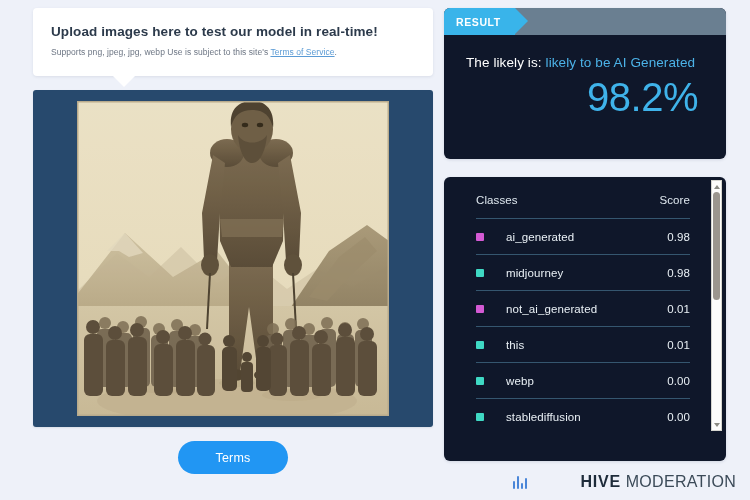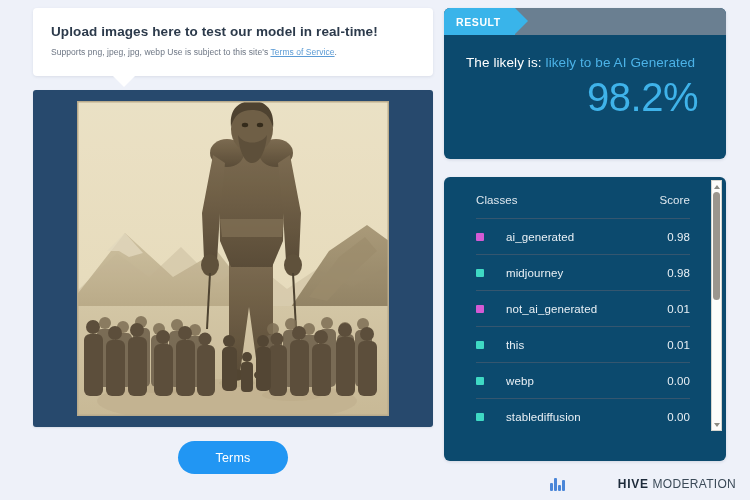--- a/index.html
+++ b/index.html
@@ -95,21 +95,21 @@
     letter-spacing: 0.2px;
   }
 
   
   .right-col {
     position: absolute;
     left: 444px; top: 8px;
     width: 282px;
   }
   .panel {
-    background: #0c4a6e;
+    background: #0f172a;
     border-radius: 6px;
     overflow: hidden;
     box-shadow: 0 1px 3px rgba(40,60,90,0.14);
     position: relative;
   }
   .panel-header {
     height: 27px;
     background: #6a7f91;
     position: relative;
   }
@@ -271,21 +271,21 @@
     gap: 1.5px;
     height: 13px;
   }
   .logo-bars i {
     display: block;
     width: 2.5px;
     background: #4a86d8;
     border-radius: 1px;
   }
   .logo-text {
-    font-size: 12px;
+    font-size: 16px;
     color: #1d2b3a;
     letter-spacing: 0.3px;
     white-space: nowrap;
     padding-left: 46px;
   }
   .logo-text b { font-weight: bold; letter-spacing: 0.8px; }
   .logo-text span { color: #3b4a58; }
 </style>
 </head>
 <body>

